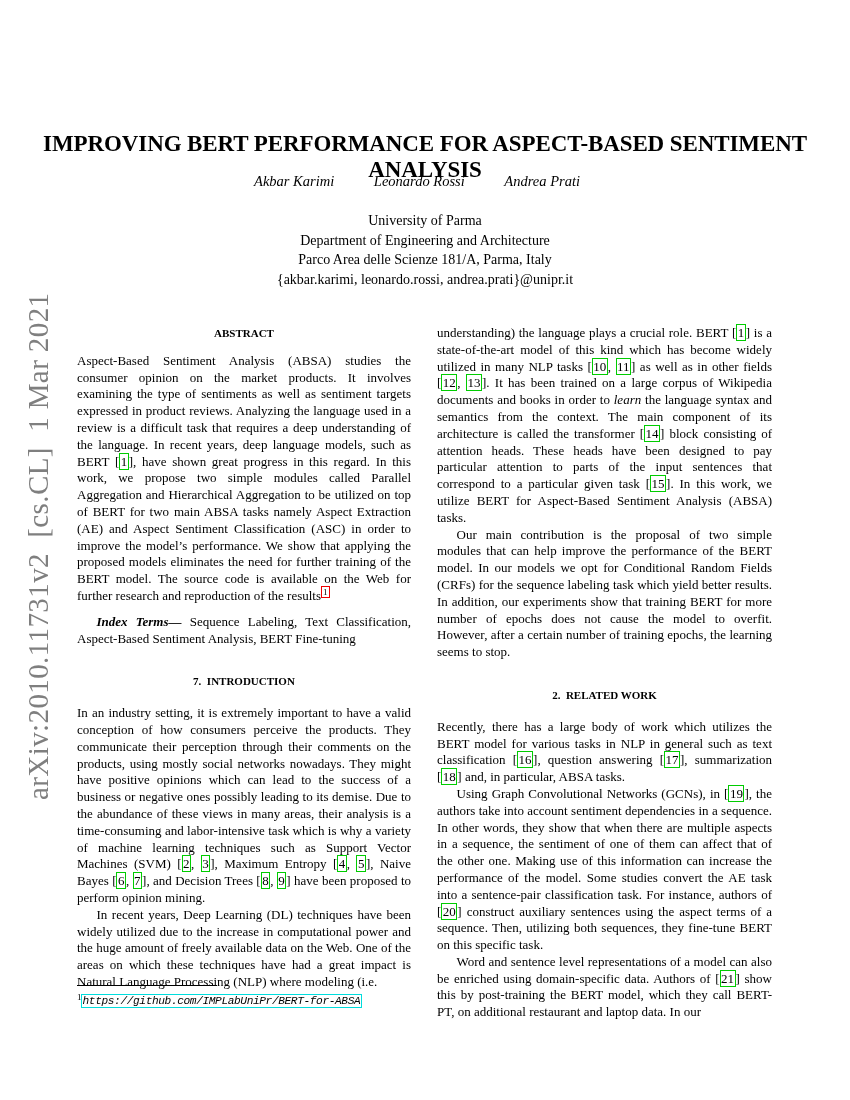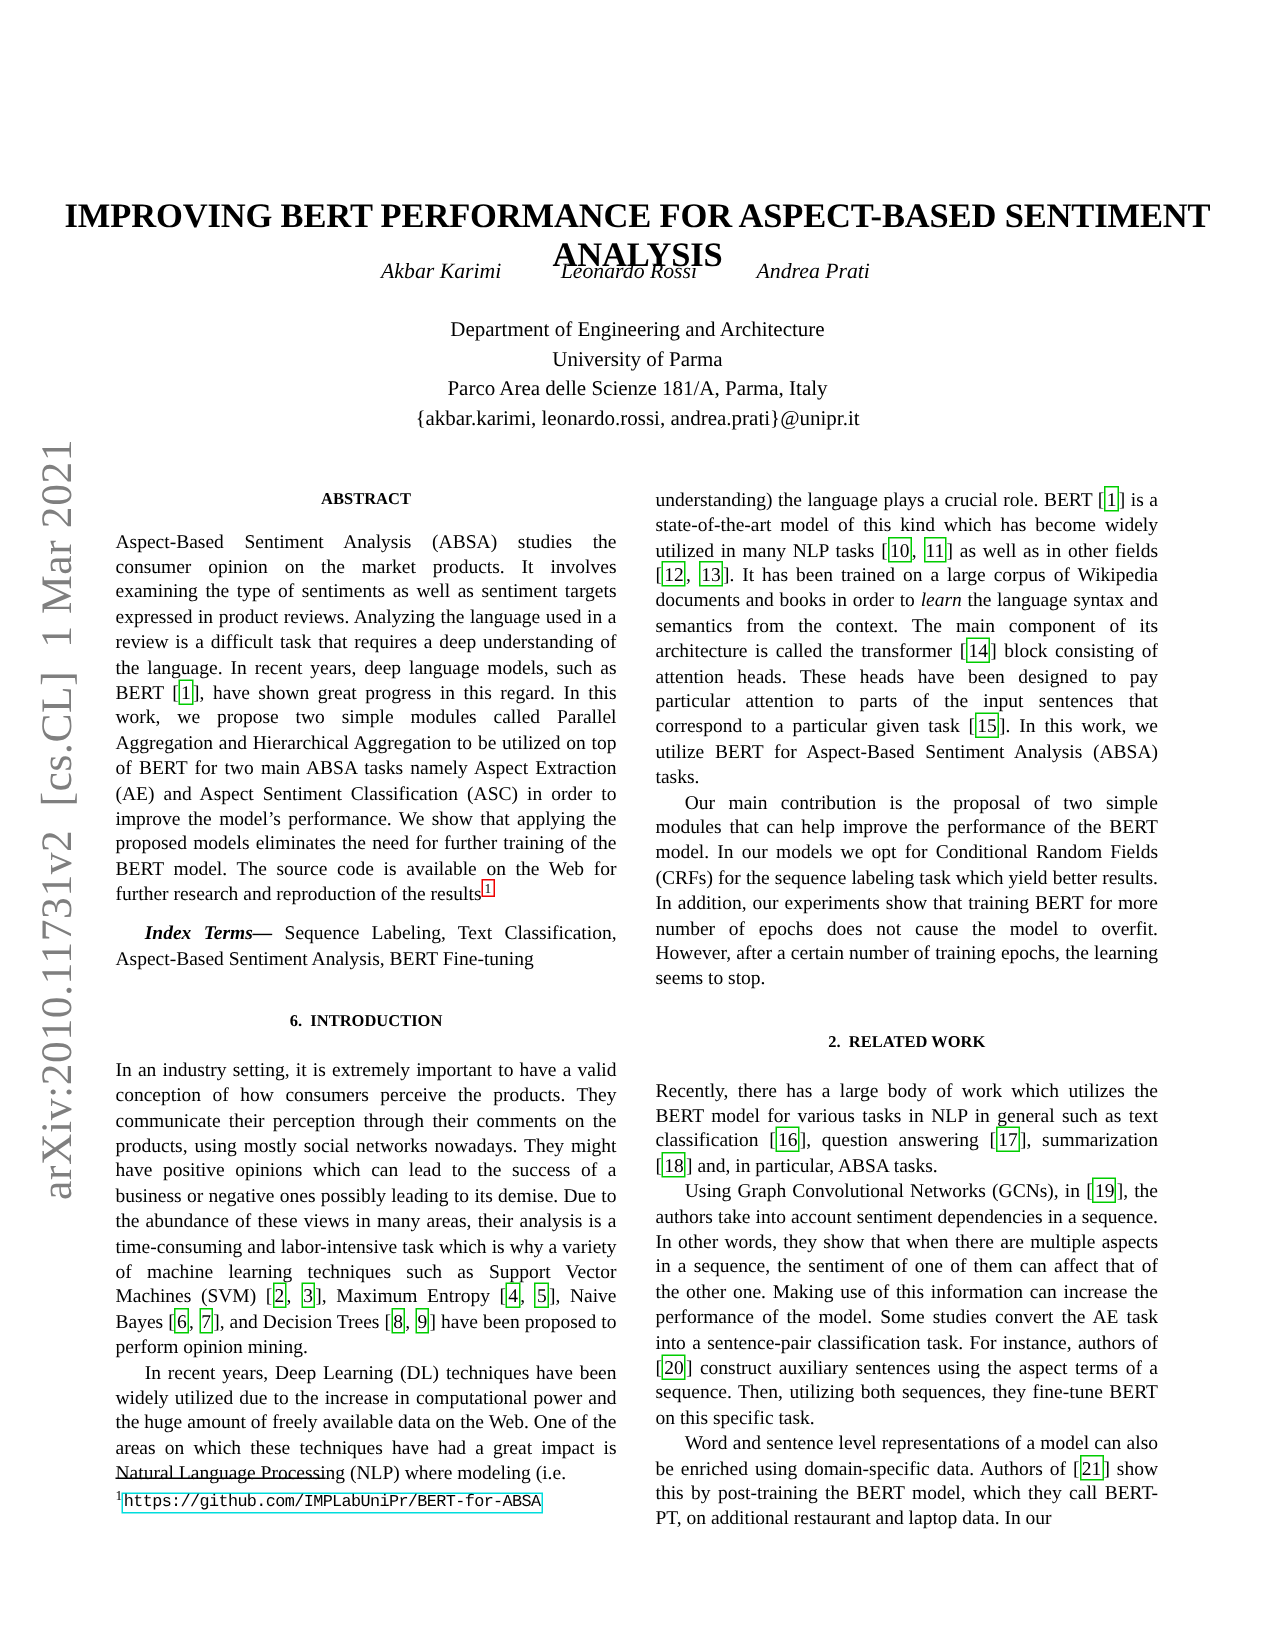--- a/index.html
+++ b/index.html
@@ -106,49 +106,50 @@
     font-size:9px;
     vertical-align:4px;
     margin-right:-1px;
   }
   .footnote-url{
     font-family:"Liberation Mono", monospace;
     font-size:11.2px;
     letter-spacing:-0.4px;
     border:1px solid var(--url-border);
     padding:0 1px;
+    font-style:italic;
   }
 </style>
 </head>
 <body>
 
 <div class="page">
 
   <div class="arxiv">arXiv:2010.11731v2  [cs.CL]  1 Mar 2021</div>
 
   <div class="title">IMPROVING BERT PERFORMANCE FOR ASPECT-BASED SENTIMENT ANALYSIS</div>
 
   <div class="authors">
     <span class="author">Akbar Karimi</span>
     <span class="author">Leonardo Rossi</span>
     <span class="author">Andrea Prati</span>
   </div>
 
   <div class="affiliation">
+    <div>University of Parma</div>
     <div>Department of Engineering and Architecture</div>
-    <div>University of Parma</div>
     <div>Parco Area delle Scienze 181/A, Parma, Italy</div>
     <div>{akbar.karimi, leonardo.rossi, andrea.prati}@unipr.it</div>
   </div>
 
   <div class="col col-left">
     <div class="sec-heading first">ABSTRACT</div>
     <p class="p noindent"><span class="s-p">Aspect-Based Sentiment Analysis (ABSA) studies the consumer opinion on the market products. It involves examining the type of sentiments as well as sentiment targets expressed in product reviews. Analyzing the language used in a review is a difficult task that requires a deep understanding of the language. In recent years, deep language models, such as BERT [</span><span class="s-c">1</span><span class="s-p">], have shown great progress in this regard. In this work, we propose two simple modules called Parallel Aggregation and Hierarchical Aggregation to be utilized on top of BERT for two main ABSA tasks namely Aspect Extraction (AE) and Aspect Sentiment Classification (ASC) in order to improve the model’s performance. We show that applying the proposed models eliminates the need for further training of the BERT model. The source code is available on the Web for further research and reproduction of the results</span><span class="s-fn">1</span></p>
     <p class="p index-terms"><span class="s-bi">Index Terms— </span><span class="s-p">Sequence Labeling, Text Classification, Aspect-Based Sentiment Analysis, BERT Fine-tuning</span></p>
-    <div class="sec-heading">6.  INTRODUCTION</div>
+    <div class="sec-heading">7.  INTRODUCTION</div>
     <p class="p noindent"><span class="s-p">In an industry setting, it is extremely important to have a valid conception of how consumers perceive the products. They communicate their perception through their comments on the products, using mostly social networks nowadays. They might have positive opinions which can lead to the success of a business or negative ones possibly leading to its demise. Due to the abundance of these views in many areas, their analysis is a time-consuming and labor-intensive task which is why a variety of machine learning techniques such as Support Vector Machines (SVM) [</span><span class="s-c">2</span><span class="s-p">, </span><span class="s-c">3</span><span class="s-p">], Maximum Entropy [</span><span class="s-c">4</span><span class="s-p">, </span><span class="s-c">5</span><span class="s-p">], Naive Bayes [</span><span class="s-c">6</span><span class="s-p">, </span><span class="s-c">7</span><span class="s-p">], and Decision Trees [</span><span class="s-c">8</span><span class="s-p">, </span><span class="s-c">9</span><span class="s-p">] have been proposed to perform opinion mining.</span></p>
     <p class="p"><span class="s-p">In recent years, Deep Learning (DL) techniques have been widely utilized due to the increase in computational power and the huge amount of freely available data on the Web. One of the areas on which these techniques have had a great impact is Natural Language Processing (NLP) where modeling (i.e.</span></p>
   </div>
 
   <div class="col col-right">
     <p class="p noindent"><span class="s-p">understanding) the language plays a crucial role. BERT [</span><span class="s-c">1</span><span class="s-p">] is a state-of-the-art model of this kind which has become widely utilized in many NLP tasks [</span><span class="s-c">10</span><span class="s-p">, </span><span class="s-c">11</span><span class="s-p">] as well as in other fields [</span><span class="s-c">12</span><span class="s-p">, </span><span class="s-c">13</span><span class="s-p">]. It has been trained on a large corpus of Wikipedia documents and books in order to </span><span class="s-i">learn</span><span class="s-p"> the language syntax and semantics from the context. The main component of its architecture is called the transformer [</span><span class="s-c">14</span><span class="s-p">] block consisting of attention heads. These heads have been designed to pay particular attention to parts of the input sentences that correspond to a particular given task [</span><span class="s-c">15</span><span class="s-p">]. In this work, we utilize BERT for Aspect-Based Sentiment Analysis (ABSA) tasks.</span></p>
     <p class="p"><span class="s-p">Our main contribution is the proposal of two simple modules that can help improve the performance of the BERT model. In our models we opt for Conditional Random Fields (CRFs) for the sequence labeling task which yield better results. In addition, our experiments show that training BERT for more number of epochs does not cause the model to overfit. However, after a certain number of training epochs, the learning seems to stop.</span></p>
     <div class="sec-heading">2.  RELATED WORK</div>
     <p class="p noindent"><span class="s-p">Recently, there has a large body of work which utilizes the BERT model for various tasks in NLP in general such as text classification [</span><span class="s-c">16</span><span class="s-p">], question answering [</span><span class="s-c">17</span><span class="s-p">], summarization [</span><span class="s-c">18</span><span class="s-p">] and, in particular, ABSA tasks.</span></p>
     <p class="p"><span class="s-p">Using Graph Convolutional Networks (GCNs), in [</span><span class="s-c">19</span><span class="s-p">], the authors take into account sentiment dependencies in a sequence. In other words, they show that when there are multiple aspects in a sequence, the sentiment of one of them can affect that of the other one. Making use of this information can increase the performance of the model. Some studies convert the AE task into a sentence-pair classification task. For instance, authors of [</span><span class="s-c">20</span><span class="s-p">] construct auxiliary sentences using the aspect terms of a sequence. Then, utilizing both sequences, they fine-tune BERT on this specific task.</span></p>

